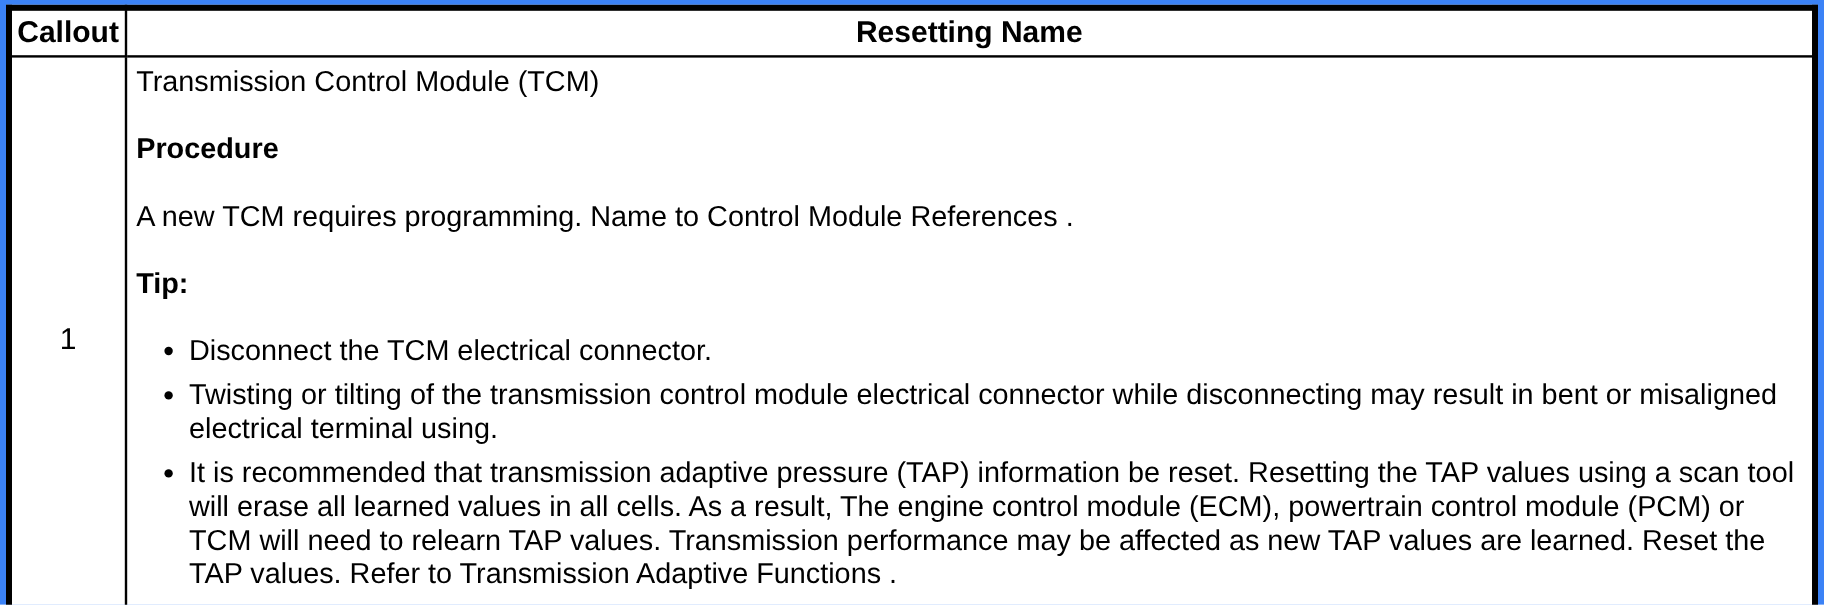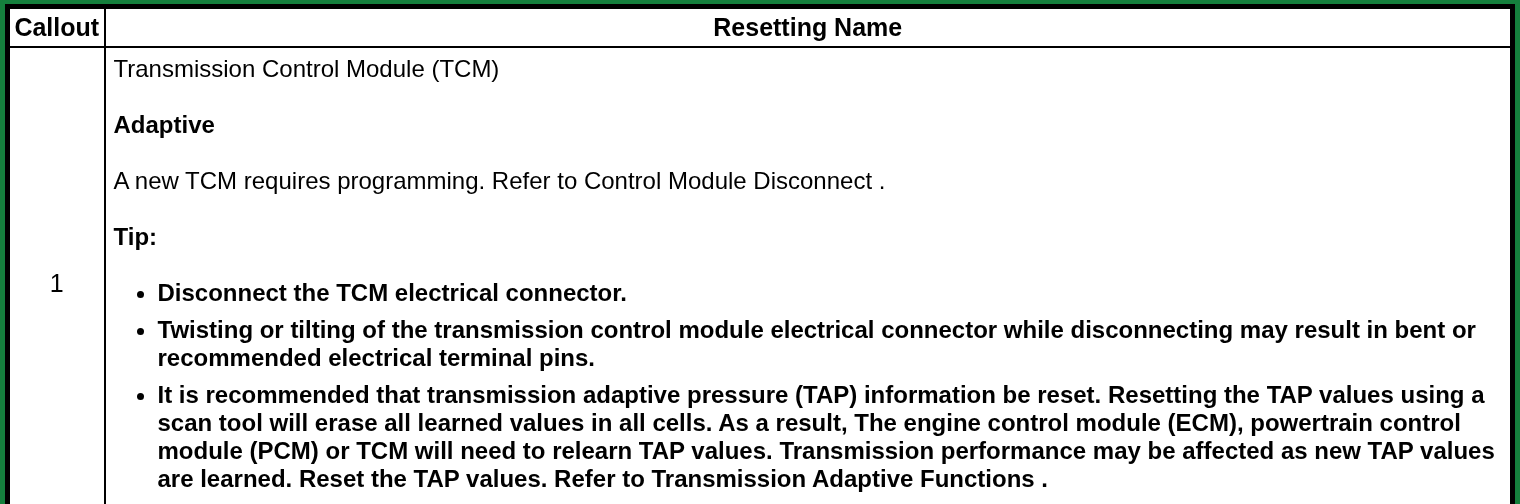--- a/index.html
+++ b/index.html
@@ -7,21 +7,21 @@
     margin: 0;
     padding: 0;
     background: #ffffff;
     font-family: "Liberation Sans", sans-serif;
     color: #000000;
   }
   .page {
     width: 1520px;
     height: 504px;
     padding: 4px 5px;
-    background: #15803d;
+    background: #3b82f6;
   }
   table.callout-table {
     width: 100%;
     height: 100%;
     border-collapse: collapse;
     border: 5px solid #000000;
     background: #ffffff;
   }
   table.callout-table th,
   table.callout-table td {
@@ -53,21 +53,20 @@
   .para {
     margin: 0 0 28px 0;
   }
   .para.bold {
     font-weight: bold;
   }
   ul.tip-list {
     margin: 0;
     padding: 0 0 0 44px;
     list-style-type: disc;
-    font-weight: bold;
   }
   ul.tip-list li {
     margin: 0 0 9px 0;
     padding: 0;
   }
   ul.tip-list li:last-child {
     margin-bottom: 15px;
   }
 </style>
 </head>
@@ -79,25 +78,25 @@
       <tr>
         <th class="col-callout">Callout</th>
         <th class="col-component">Resetting Name</th>
       </tr>
     </thead>
     <tbody>
       <tr>
         <td class="cell-callout">1</td>
         <td class="cell-component">
           <p class="para">Transmission Control Module (TCM)</p>
-          <p class="para bold">Adaptive</p>
-          <p class="para">A new TCM requires programming. Refer to Control Module Disconnect .</p>
+          <p class="para bold">Procedure</p>
+          <p class="para">A new TCM requires programming. Name to Control Module References .</p>
           <p class="para bold">Tip:</p>
           <ul class="tip-list">
             <li>Disconnect the TCM electrical connector.</li>
-            <li>Twisting or tilting of the transmission control module electrical connector while disconnecting may result in bent or recommended electrical terminal pins.</li>
+            <li>Twisting or tilting of the transmission control module electrical connector while disconnecting may result in bent or misaligned electrical terminal using.</li>
             <li>It is recommended that transmission adaptive pressure (TAP) information be reset. Resetting the TAP values using a scan tool will erase all learned values in all cells. As a result, The engine control module (ECM), powertrain control module (PCM) or TCM will need to relearn TAP values. Transmission performance may be affected as new TAP values are learned. Reset the TAP values. Refer to Transmission Adaptive Functions .</li>
           </ul>
         </td>
       </tr>
     </tbody>
   </table>
 </div>
 
 </body></html>

